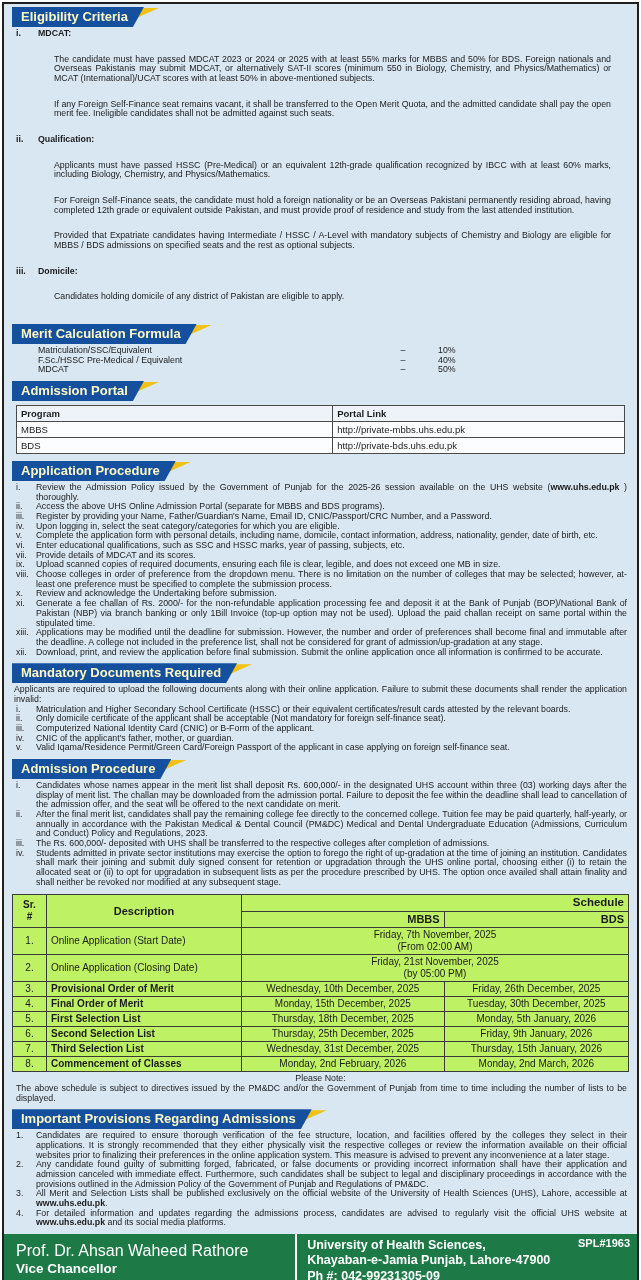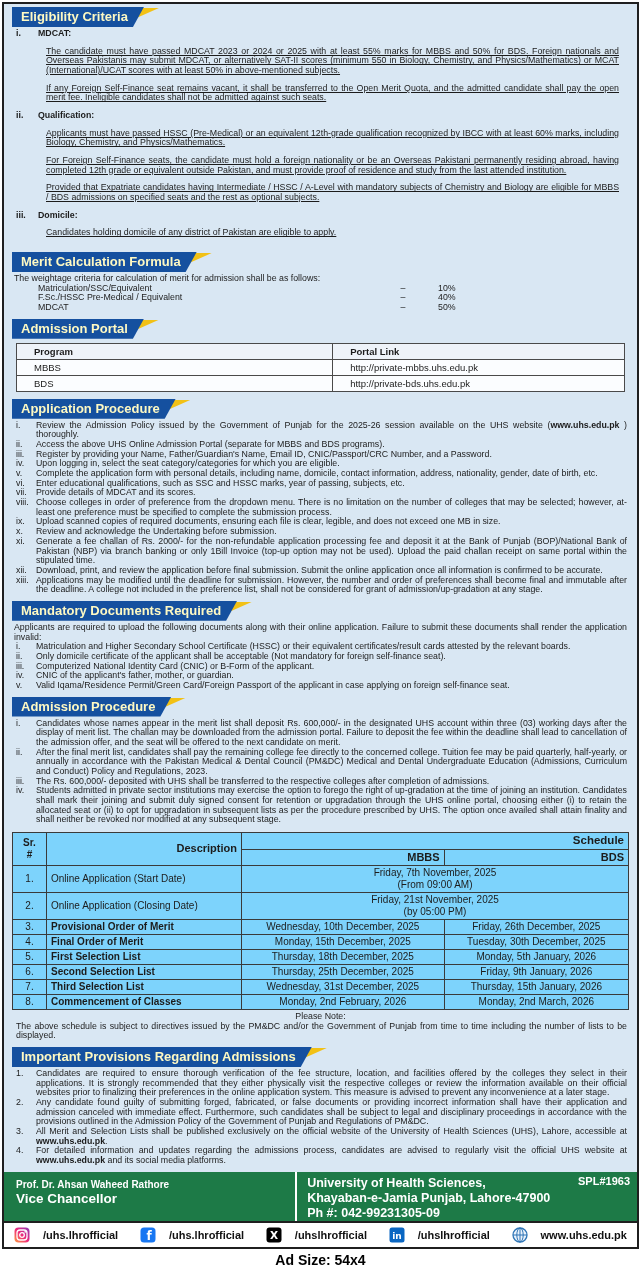--- a/index.html
+++ b/index.html
@@ -29,56 +29,56 @@
     font-weight:bold; font-size:13px; line-height:1;
     padding:3px 16px 4px 9px;
     clip-path:polygon(0 0,100% 0,calc(100% - 11px) 100%,0 100%);
   }
   
   .content { padding:0 10px 3px 10px; font-size:8.8px; line-height:1.1; }
   .eli { display:flex; }
   .eli .num { flex:0 0 24px; font-weight:bold; padding-left:2px; }
   .eli .ebody { flex:1; }
   .eli .elabel { font-weight:bold; }
-  .eli p { margin:8px; text-align:justify;text-decoration:underline; }
+  .eli p { margin:16px; text-align:justify; }
   .li { display:flex; }
   .li .num { flex:0 0 22px; padding-left:2px; }
   .li .txt { flex:1; text-align:justify; }
   .li .txt b { font-weight:bold; }
   .url { font-weight:bold; }
   
   .merit-intro { margin:0; }
   .merit-row { display:grid; grid-template-columns:330px 70px 1fr; padding-left:24px; }
   .merit-dash { text-align:center; }
   
   table { border-collapse:collapse; }
   .portal-table { width:calc(100% - 24px); margin:2px 12px 4px 12px; font-size:9.5px; }
   .portal-table th, .portal-table td {
-    border:1px solid #4a4a4a; padding:2px 17px; text-align:left;
+    border:1px solid #4a4a4a; padding:2px 4px; text-align:left;
   }
   .portal-table th { background:#eef3f9; }
   .portal-table td { background:#fbfdff; }
   .portal-table .c1 { width:52%; }
   
   .sched-table { width:calc(100% - 16px); margin:4px 8px 2px 8px; font-size:10px; background:#ffffff; }
-  .sched-table th, .sched-table td { border:1px solid #3a3a3a; padding:1px 4px; line-height:1.2; background:#7dd3fc; }
+  .sched-table th, .sched-table td { border:1px solid #3a3a3a; padding:1px 4px; line-height:1.2; background:#bef264; }
   .sched-table th { text-align:right; font-weight:bold; }
   .sched-table .sr { width:34px; text-align:center; }
   .sched-table .desc { width:195px; text-align:left; }
   .sched-table .date { text-align:center; }
   .sched-table .bold-desc { font-weight:bold; }
   .note-label { margin:2px 0 0 0;text-align:center; }
   .note-text { margin:0 0 0 2px; text-align:justify; }
   
   .footer {
     position:relative; display:grid; grid-template-columns:46% 54%;
     background:#1d7a47; color:#ffffff; margin-top:3px;
   }
   .footer-left { padding:7px 10px 6px 12px; }
-  .footer-name { font-size:10px; font-weight:bold; line-height:1.25; }
+  .footer-name { font-size:16px; font-weight:normal; line-height:1.25; }
   .footer-role { font-size:13.5px; font-weight:bold; line-height:1.25; }
   .footer-right { border-left:2px solid #ffffff; padding:4px 54px 0 10px; }
   .footer-right div { font-size:12.5px; font-weight:bold; line-height:1.22; }
   .footer-spl { position:absolute; top:3px; right:7px; font-size:11px; font-weight:bold; }
   
   .social {
     display:flex; justify-content:space-between; align-items:center;
     background:#ffffff; border-top:2px solid #1f1f1f;
     padding:4px 10px;
   }
@@ -120,21 +120,20 @@
         <span class="elabel" style="display:block;">Domicile:</span>
         <p>Candidates holding domicile of any district of Pakistan are eligible to apply.</p>
       </span>
     </div>
   </div>
 
   <div class="banner-row">
     <div class="banner-wrap"><span class="banner-fold"></span><span class="banner-text">Merit Calculation Formula</span></div>
   </div>
   <div class="content">
-    <p class="merit-intro">The weightage criteria for calculation of merit for admission shall be as follows:</p>
     <div class="merit-row">
       <span>Matriculation/SSC/Equivalent</span>
       <span class="merit-dash">–</span>
       <span>10%</span>
     </div>
     <div class="merit-row">
       <span>F.Sc./HSSC Pre-Medical / Equivalent</span>
       <span class="merit-dash">–</span>
       <span>40%</span>
     </div>
@@ -191,42 +190,42 @@
       </div>
     <div class="li">
         <span class="num">vi.</span>
         <span class="txt">Enter educational qualifications, such as SSC and HSSC marks, year of passing, subjects, etc.</span>
       </div>
     <div class="li">
         <span class="num">vii.</span>
         <span class="txt">Provide details of MDCAT and its scores.</span>
       </div>
     <div class="li">
+        <span class="num">ix.</span>
+        <span class="txt">Upload scanned copies of required documents, ensuring each file is clear, legible, and does not exceed one MB in size.</span>
+      </div>
+    <div class="li">
         <span class="num">viii.</span>
         <span class="txt">Choose colleges in order of preference from the dropdown menu. There is no limitation on the number of colleges that may be selected; however, at-least one preference must be specified to complete the submission process.</span>
       </div>
     <div class="li">
-        <span class="num">ix.</span>
-        <span class="txt">Upload scanned copies of required documents, ensuring each file is clear, legible, and does not exceed one MB in size.</span>
-      </div>
-    <div class="li">
         <span class="num">x.</span>
         <span class="txt">Review and acknowledge the Undertaking before submission.</span>
       </div>
     <div class="li">
         <span class="num">xi.</span>
         <span class="txt">Generate a fee challan of Rs. 2000/- for the non-refundable application processing fee and deposit it at the Bank of Punjab (BOP)/National Bank of Pakistan (NBP) via branch banking or only 1Bill Invoice (top-up option may not be used). Upload the paid challan receipt on same portal within the stipulated time.</span>
       </div>
     <div class="li">
+        <span class="num">xiii.</span>
+        <span class="txt">Applications may be modified until the deadline for submission. However, the number and order of preferences shall become final and immutable after the deadline. A college not included in the preference list, shall not be considered for grant of admission/up-gradation at any stage.</span>
+      </div>
+    <div class="li">
         <span class="num">xii.</span>
         <span class="txt">Download, print, and review the application before final submission. Submit the online application once all information is confirmed to be accurate.</span>
-      </div>
-    <div class="li">
-        <span class="num">xiii.</span>
-        <span class="txt">Applications may be modified until the deadline for submission. However, the number and order of preferences shall become final and immutable after the deadline. A college not included in the preference list, shall not be considered for grant of admission/up-gradation at any stage.</span>
       </div>
   </div>
 
   <div class="banner-row">
     <div class="banner-wrap"><span class="banner-fold"></span><span class="banner-text">Mandatory Documents Required</span></div>
   </div>
   <div class="content">
     <p style="margin:0; text-align:justify;">Applicants are required to upload the following documents along with their online application. Failure to submit these documents shall render the application invalid:</p>
     <div class="li">
         <span class="num">i.</span>
@@ -269,31 +268,31 @@
     <div class="li">
         <span class="num">iv.</span>
         <span class="txt">Students admitted in private sector institutions may exercise the option to forego the right of up-gradation at the time of joining an institution. Candidates shall mark their joining and submit duly signed consent for retention or upgradation through the UHS online portal, choosing either (i) to retain the allocated seat or (ii) to opt for upgradation in subsequent lists as per the procedure prescribed by UHS. The option once availed shall attain finality and shall neither be revoked nor modified at any subsequent stage.</span>
       </div>
   </div>
 
   <table class="sched-table">
     <tbody>
         <tr>
       <th class="sr" rowspan="2"><span>Sr.</span><br><span>#</span></th>
-      <th class="desc" rowspan="2" style="text-align:right; font-size:11px;">Description</th>
+      <th class="desc" rowspan="2" style="text-align:center; font-size:11px;">Description</th>
       <th colspan="2" style="font-size:11.5px;">Schedule</th>
     </tr>
     <tr>
       <th style="font-size:11px;">MBBS</th>
       <th style="font-size:11px;">BDS</th>
     </tr>
     <tr>
       <td class="sr">1.</td>
       <td class="desc">Online Application (Start Date)</td>
-      <td class="date" colspan="2"><span>Friday, 7th November, 2025</span><br><span>(From 09:00 AM)</span></td>
+      <td class="date" colspan="2"><span>Friday, 7th November, 2025</span><br><span>(From 02:00 AM)</span></td>
     </tr>
     <tr>
       <td class="sr">2.</td>
       <td class="desc">Online Application (Closing Date)</td>
       <td class="date" colspan="2"><span>Friday, 21st November, 2025</span><br><span>(by 05:00 PM)</span></td>
     </tr>
     <tr>
       <td class="sr">3.</td>
       <td class="desc bold-desc">Provisional Order of Merit</td>
       <td class="date">Wednesday, 10th December, 2025</td>

